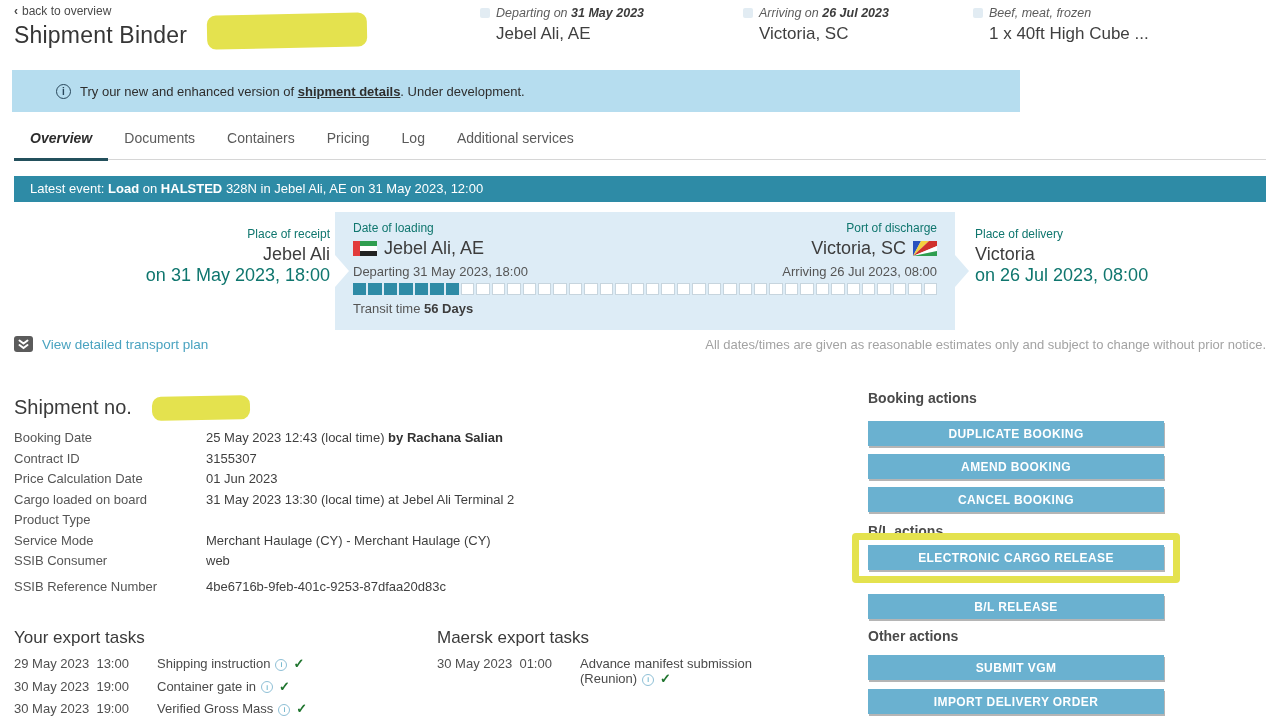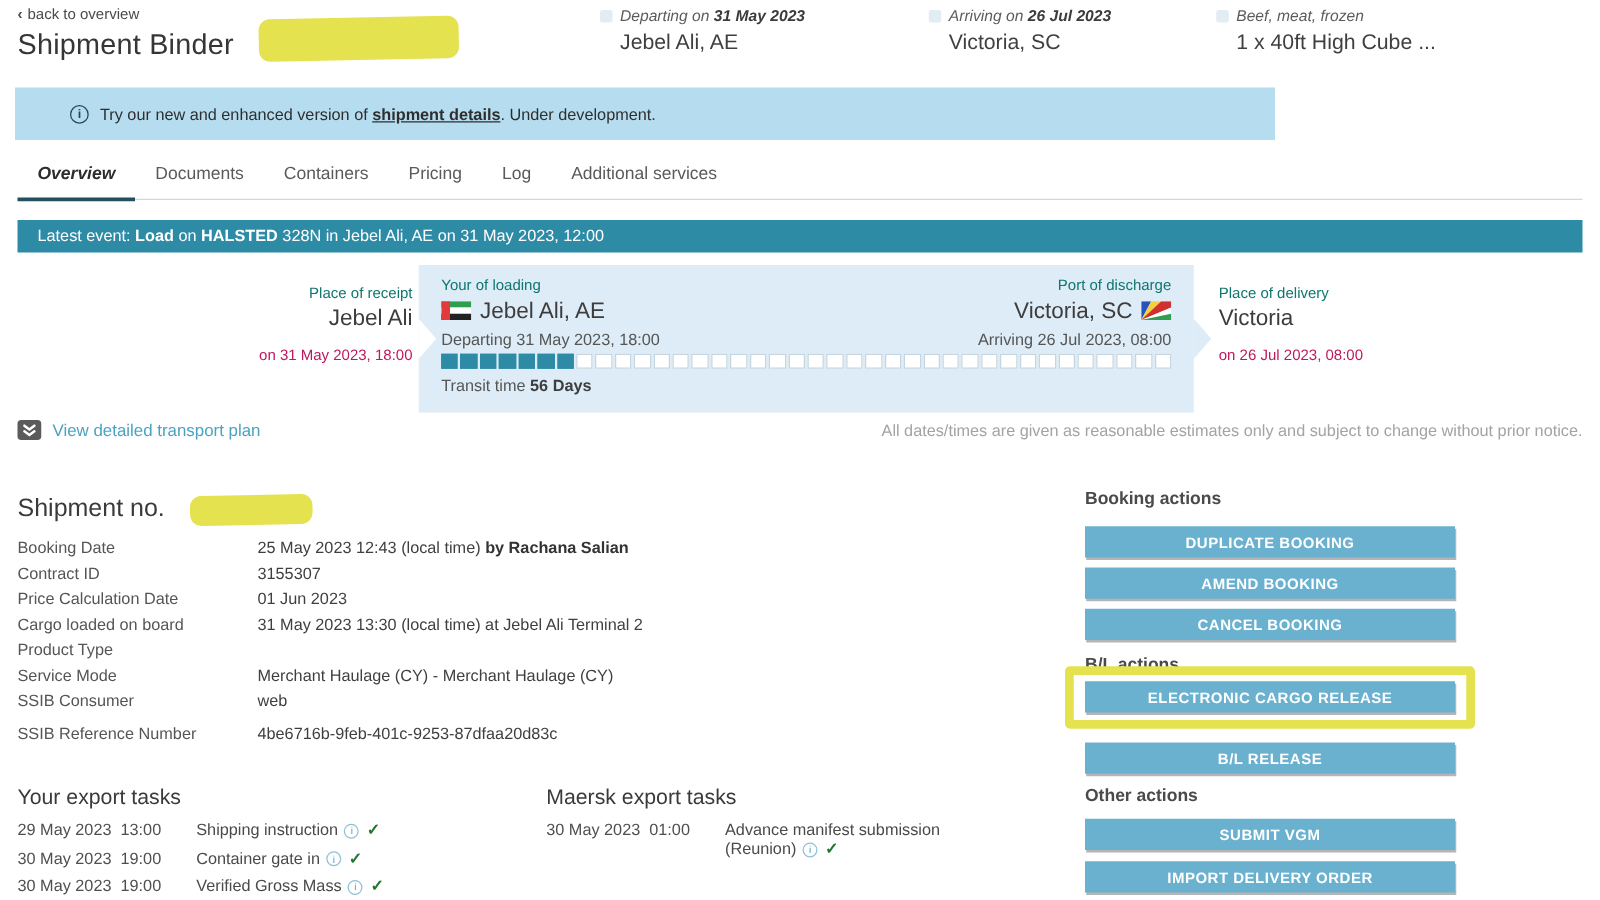--- a/index.html
+++ b/index.html
@@ -32,21 +32,21 @@
 
   
   .event-bar { position:absolute; left:14px; top:176px; width:1252px; height:26px; background:#2e8ba6; color:#fff; font-size:13px; line-height:26px; padding-left:16px; }
   .event-bar b { font-weight:bold; }
 
   
   .receipt-block { position:absolute; left:60px; top:227px; width:270px; text-align:right; }
   .delivery-block { position:absolute; left:975px; top:227px; width:280px; text-align:left; }
   .tp-label { font-size:12px; color:#0f766e; }
   .tp-name { font-size:18px; color:#3d3d3d; margin-top:3px; }
-  .tp-date { font-size:12px; color:#be185d; margin-top:12px; }
+  .tp-date { font-size:18px; color:#0f766e; margin-top:0; }
 
   .tp-panel { position:absolute; left:335px; top:212px; width:620px; height:118px; background:#ddecf6; }
   .tp-panel:before { content:""; position:absolute; left:0; top:50%; margin-top:-16px; border-top:16px solid transparent; border-bottom:16px solid transparent; border-left:14px solid #fff; }
   .tp-panel:after { content:""; position:absolute; right:-14px; top:50%; margin-top:-16px; border-top:16px solid transparent; border-bottom:16px solid transparent; border-left:14px solid #ddecf6; }
   .tp-left { position:absolute; left:18px; top:9px; }
   .tp-right { position:absolute; right:18px; top:9px; text-align:right; }
   .port-name { display:flex; align-items:center; gap:7px; font-size:18px; color:#3d3d3d; margin-top:3px; }
   .tp-sub { font-size:13px; color:#555; margin-top:5px; }
   .flag { width:24px; height:15px; display:inline-block; flex:0 0 auto; }
   .progress { position:absolute; left:18px; right:18px; top:71px; height:12px; display:flex; gap:2px; }
@@ -140,21 +140,21 @@
   </div>
 
   <div class="receipt-block">
     <div class="tp-label">Place of receipt</div>
     <div class="tp-name">Jebel Ali</div>
     <div class="tp-date">on 31 May 2023, 18:00</div>
   </div>
 
   <div class="tp-panel">
     <div class="tp-left">
-      <div class="tp-label">Your of loading</div>
+      <div class="tp-label">Date of loading</div>
       <div class="port-name">
         <svg class="flag" viewBox="0 0 24 15">
             <rect width="24" height="5" fill="#2f9e4f"></rect>
             <rect y="5" width="24" height="5" fill="#fff"></rect>
             <rect y="10" width="24" height="5" fill="#222"></rect>
             <rect width="7" height="15" fill="#e23b3b"></rect>
           </svg>
         <span>Jebel Ali, AE</span>
       </div>
       <div class="tp-sub">Departing 31 May 2023, 18:00</div>

